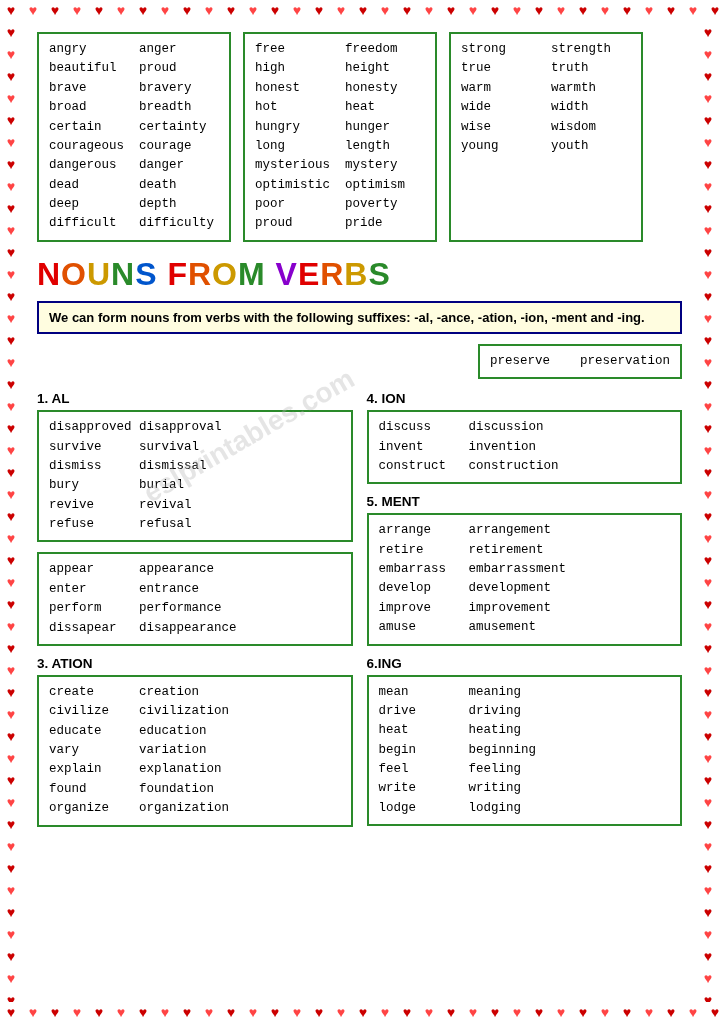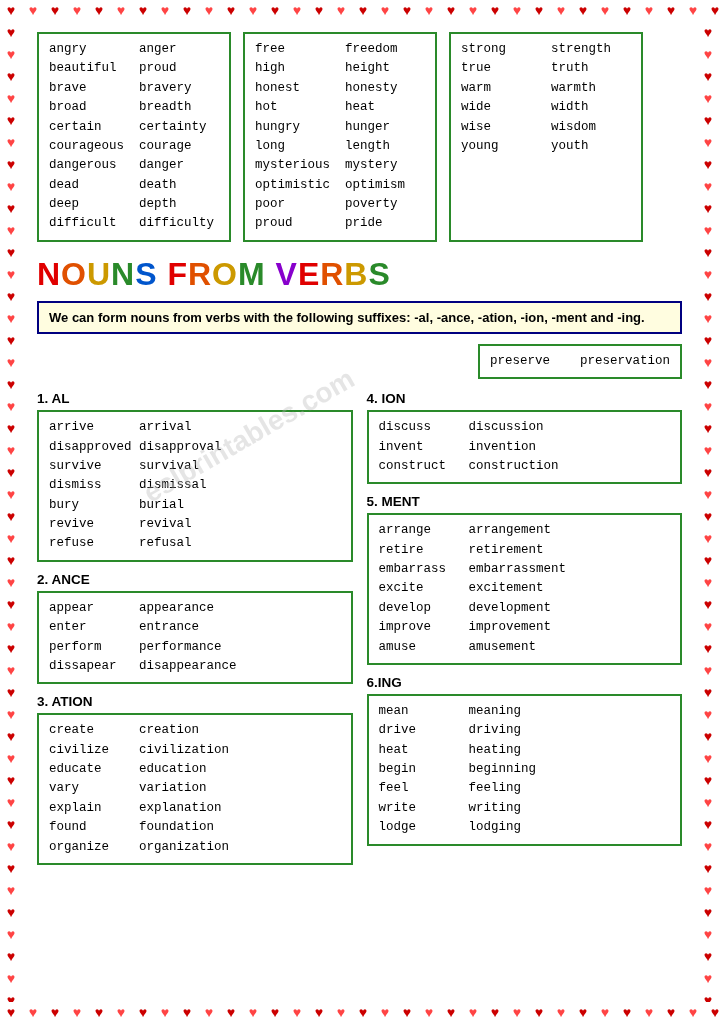--- a/index.html
+++ b/index.html
@@ -446,24 +446,20 @@
       </div>
   </div>
 
   <div class="two-col-layout">
     <div class="col-left">
 
       <div class="sub-section">
         <div class="sub-title">1. AL</div>
         <div class="irr-box" id="al-box">
             <div class="pair-row">
-              <span class="w1">arrive</span>
-              <span class="w2">arrival</span>
-            </div>
-            <div class="pair-row">
               <span class="w1">disapproved</span>
               <span class="w2">disapproval</span>
             </div>
             <div class="pair-row">
               <span class="w1">survive</span>
               <span class="w2">survival</span>
             </div>
             <div class="pair-row">
               <span class="w1">dismiss</span>
               <span class="w2">dismissal</span>
@@ -477,21 +473,20 @@
               <span class="w2">revival</span>
             </div>
             <div class="pair-row">
               <span class="w1">refuse</span>
               <span class="w2">refusal</span>
             </div>
           </div>
       </div>
 
       <div class="sub-section">
-        <div class="sub-title">2. ANCE</div>
         <div class="irr-box" id="ance-box">
             <div class="pair-row">
               <span class="w1">appear</span>
               <span class="w2">appearance</span>
             </div>
             <div class="pair-row">
               <span class="w1">enter</span>
               <span class="w2">entrance</span>
             </div>
             <div class="pair-row">
@@ -568,24 +563,20 @@
             </div>
             <div class="pair-row">
               <span class="w1">retire</span>
               <span class="w2">retirement</span>
             </div>
             <div class="pair-row">
               <span class="w1">embarrass</span>
               <span class="w2">embarrassment</span>
             </div>
             <div class="pair-row">
-              <span class="w1">excite</span>
-              <span class="w2">excitement</span>
-            </div>
-            <div class="pair-row">
               <span class="w1">develop</span>
               <span class="w2">development</span>
             </div>
             <div class="pair-row">
               <span class="w1">improve</span>
               <span class="w2">improvement</span>
             </div>
             <div class="pair-row">
               <span class="w1">amuse</span>
               <span class="w2">amusement</span>

